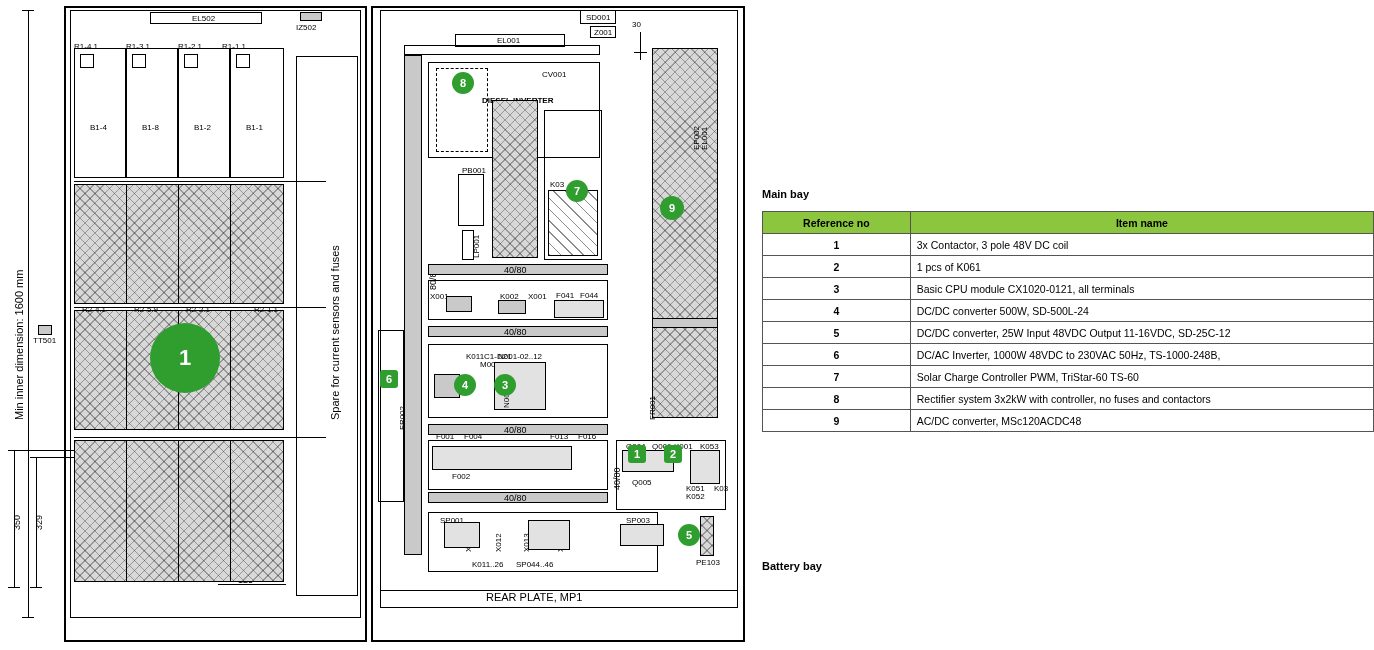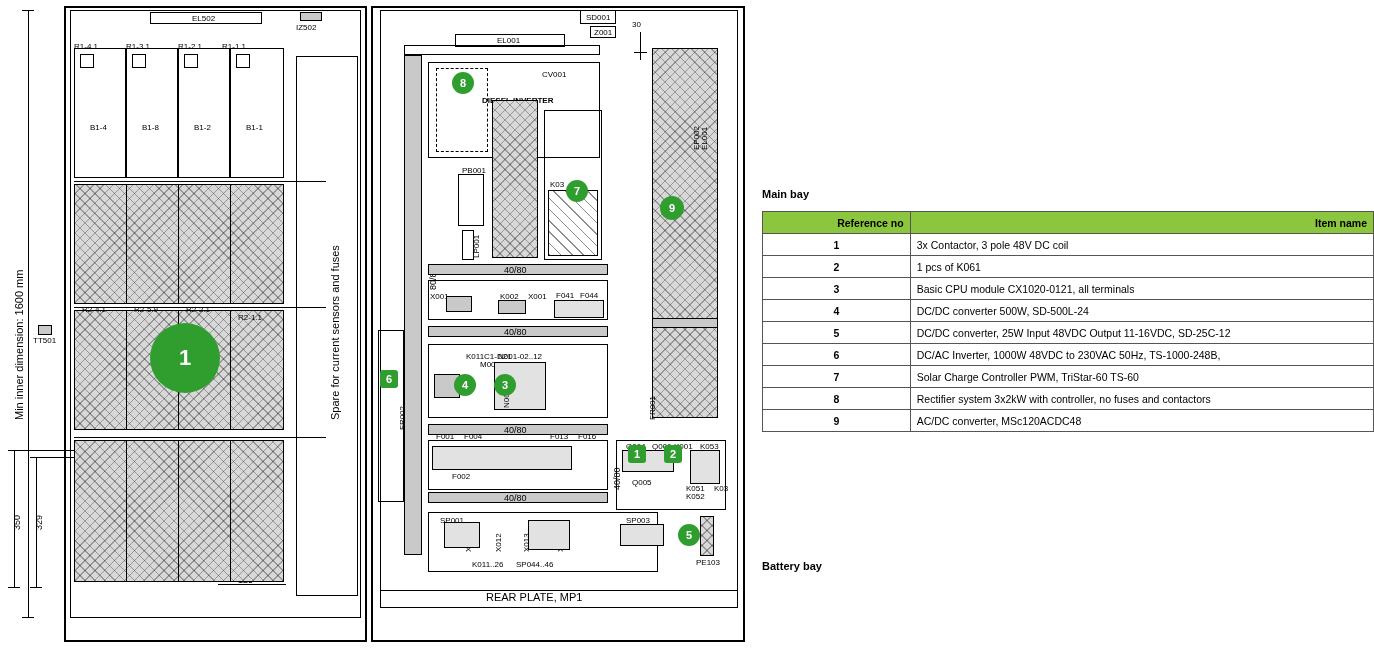--- a/index.html
+++ b/index.html
@@ -30,21 +30,21 @@
     display:flex;align-items:center;justify-content:center;
     font-weight:bold;font-size:11px;
   }
   .bubble.sq{border-radius:3px;}
   .bubble.big{font-size:22px;}
 
   
   .tbl-title{position:absolute;font-size:11px;font-weight:bold;}
   table.t{position:absolute;border-collapse:collapse;font-size:10.5px;}
   table.t td,table.t th{border:1px solid #555;padding:3px 6px;height:15px;}
-  table.t thead th{background:#8cc63e;font-weight:bold;text-align:right;}
+  table.t thead th{background:#8cc63e;font-weight:bold;text-align:center;}
   .c-ref{width:136px;text-align:center;font-weight:bold;}
   .c-ref-h{width:136px;}
   .c-name{width:456px;text-align:left;}
 </style>
 </head>
 <body>
 
 <div class="root">
 
   <div>
@@ -107,21 +107,21 @@
     <div class="line" style="left:178px;top:310px;width:1px;height:120px;"></div>
     <div class="line" style="left:230px;top:310px;width:1px;height:120px;"></div>
     <div class="blk hatch" style="left:74px;top:440px;width:210px;height:142px;"></div>
     <div class="line" style="left:126px;top:440px;width:1px;height:142px;"></div>
     <div class="line" style="left:178px;top:440px;width:1px;height:142px;"></div>
     <div class="line" style="left:230px;top:440px;width:1px;height:142px;"></div>
 
     <div class="txt" style="left:82px;top:305px;">R2-4.1</div>
     <div class="txt" style="left:134px;top:305px;">R2-5.9</div>
     <div class="txt" style="left:186px;top:305px;">R2-2.1</div>
-    <div class="txt" style="left:238px;top:305px;margin-top:8px;">R2-1.1</div>
+    <div class="txt" style="left:254px;top:305px;">R2-1.1</div>
 
     <div class="line" style="left:74px;top:181px;width:252px;height:1px;"></div>
     <div class="line" style="left:74px;top:307px;width:252px;height:1px;"></div>
     <div class="line" style="left:74px;top:437px;width:252px;height:1px;"></div>
 
     <div class="blk" style="left:296px;top:56px;width:62px;height:540px;"></div>
     <div class="txt10 vert" style="left:330px;top:420px;transform:rotate(-90deg);font-size:11px;">Spare for current sensors and fuses</div>
 
     <div class="bubble big" style="left:150px;top:323px;width:70px;height:70px;">1</div>
   </div>

